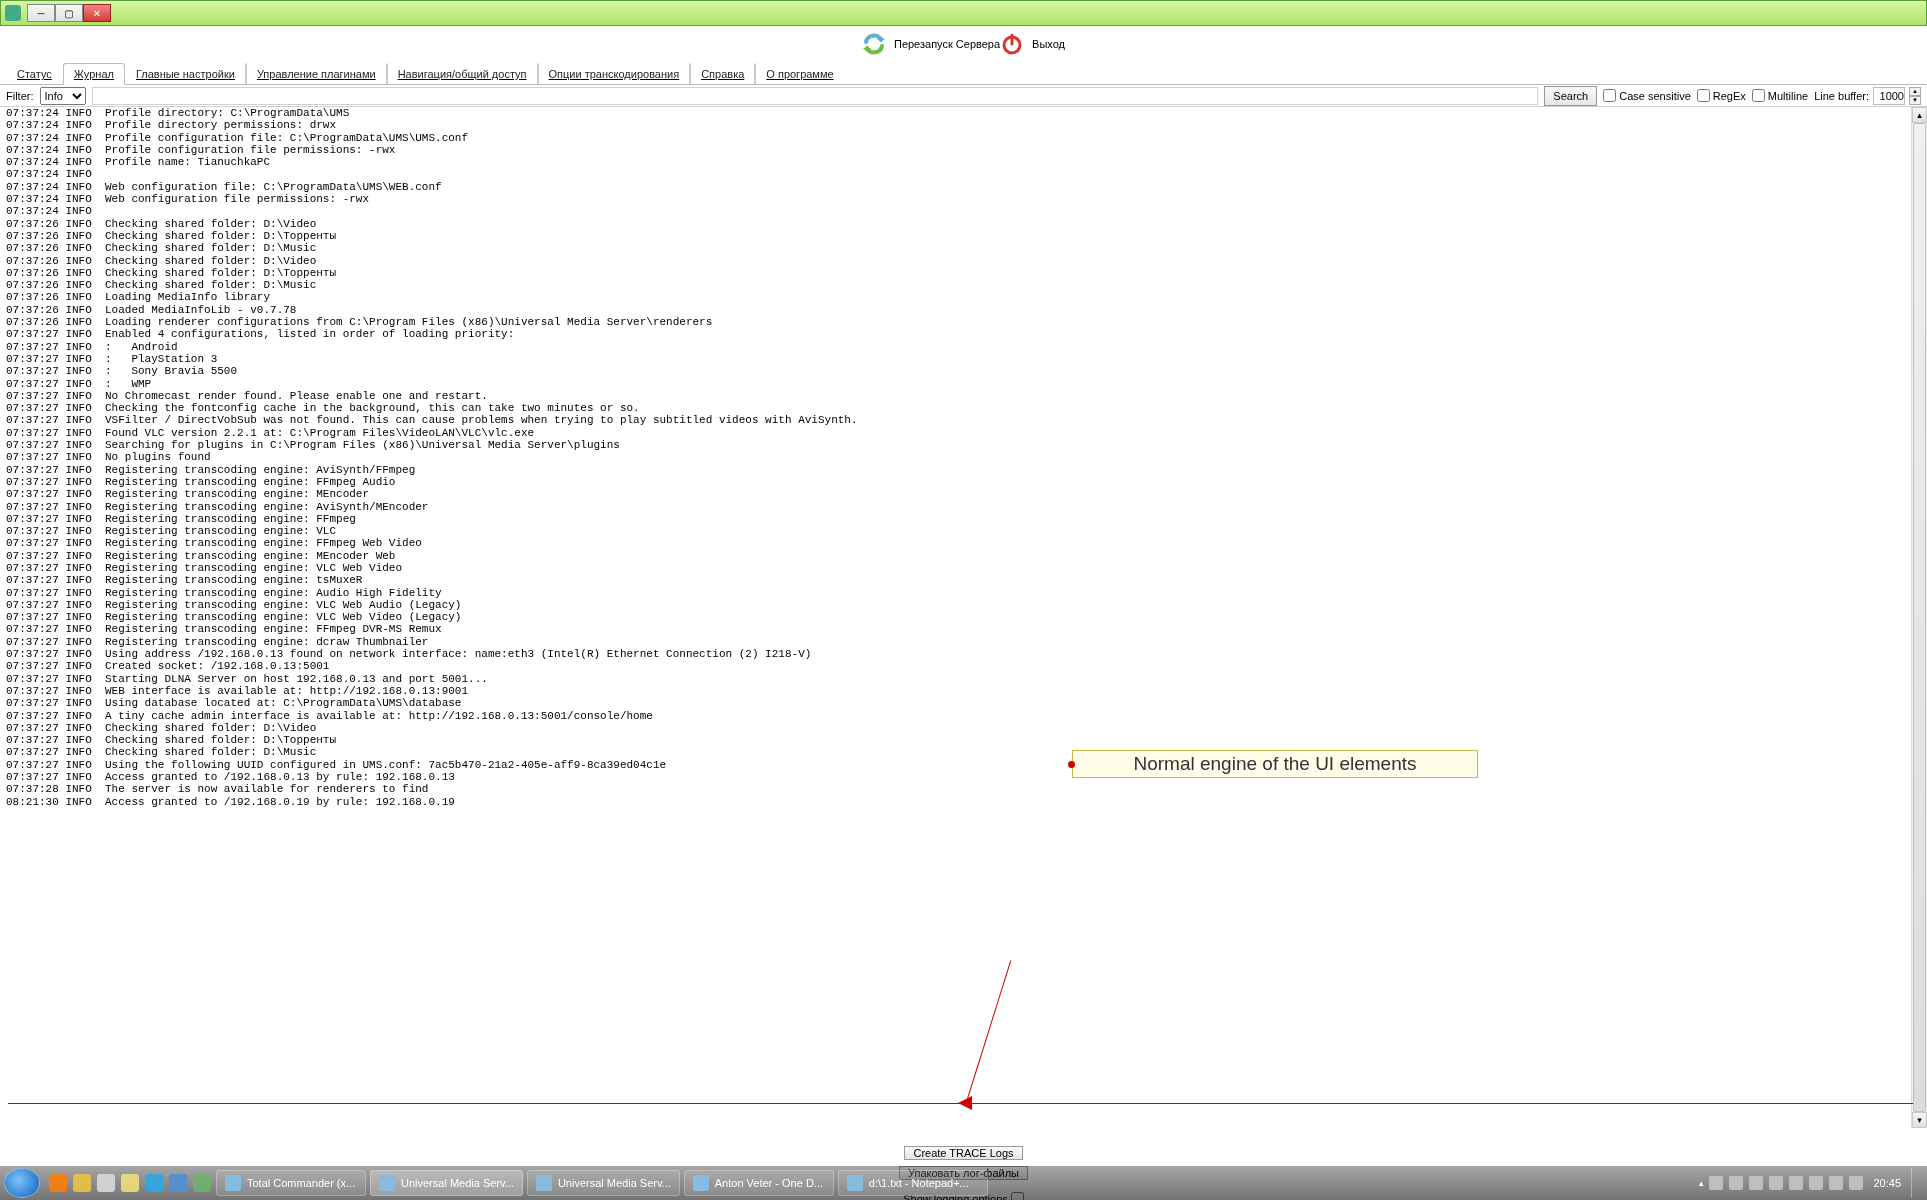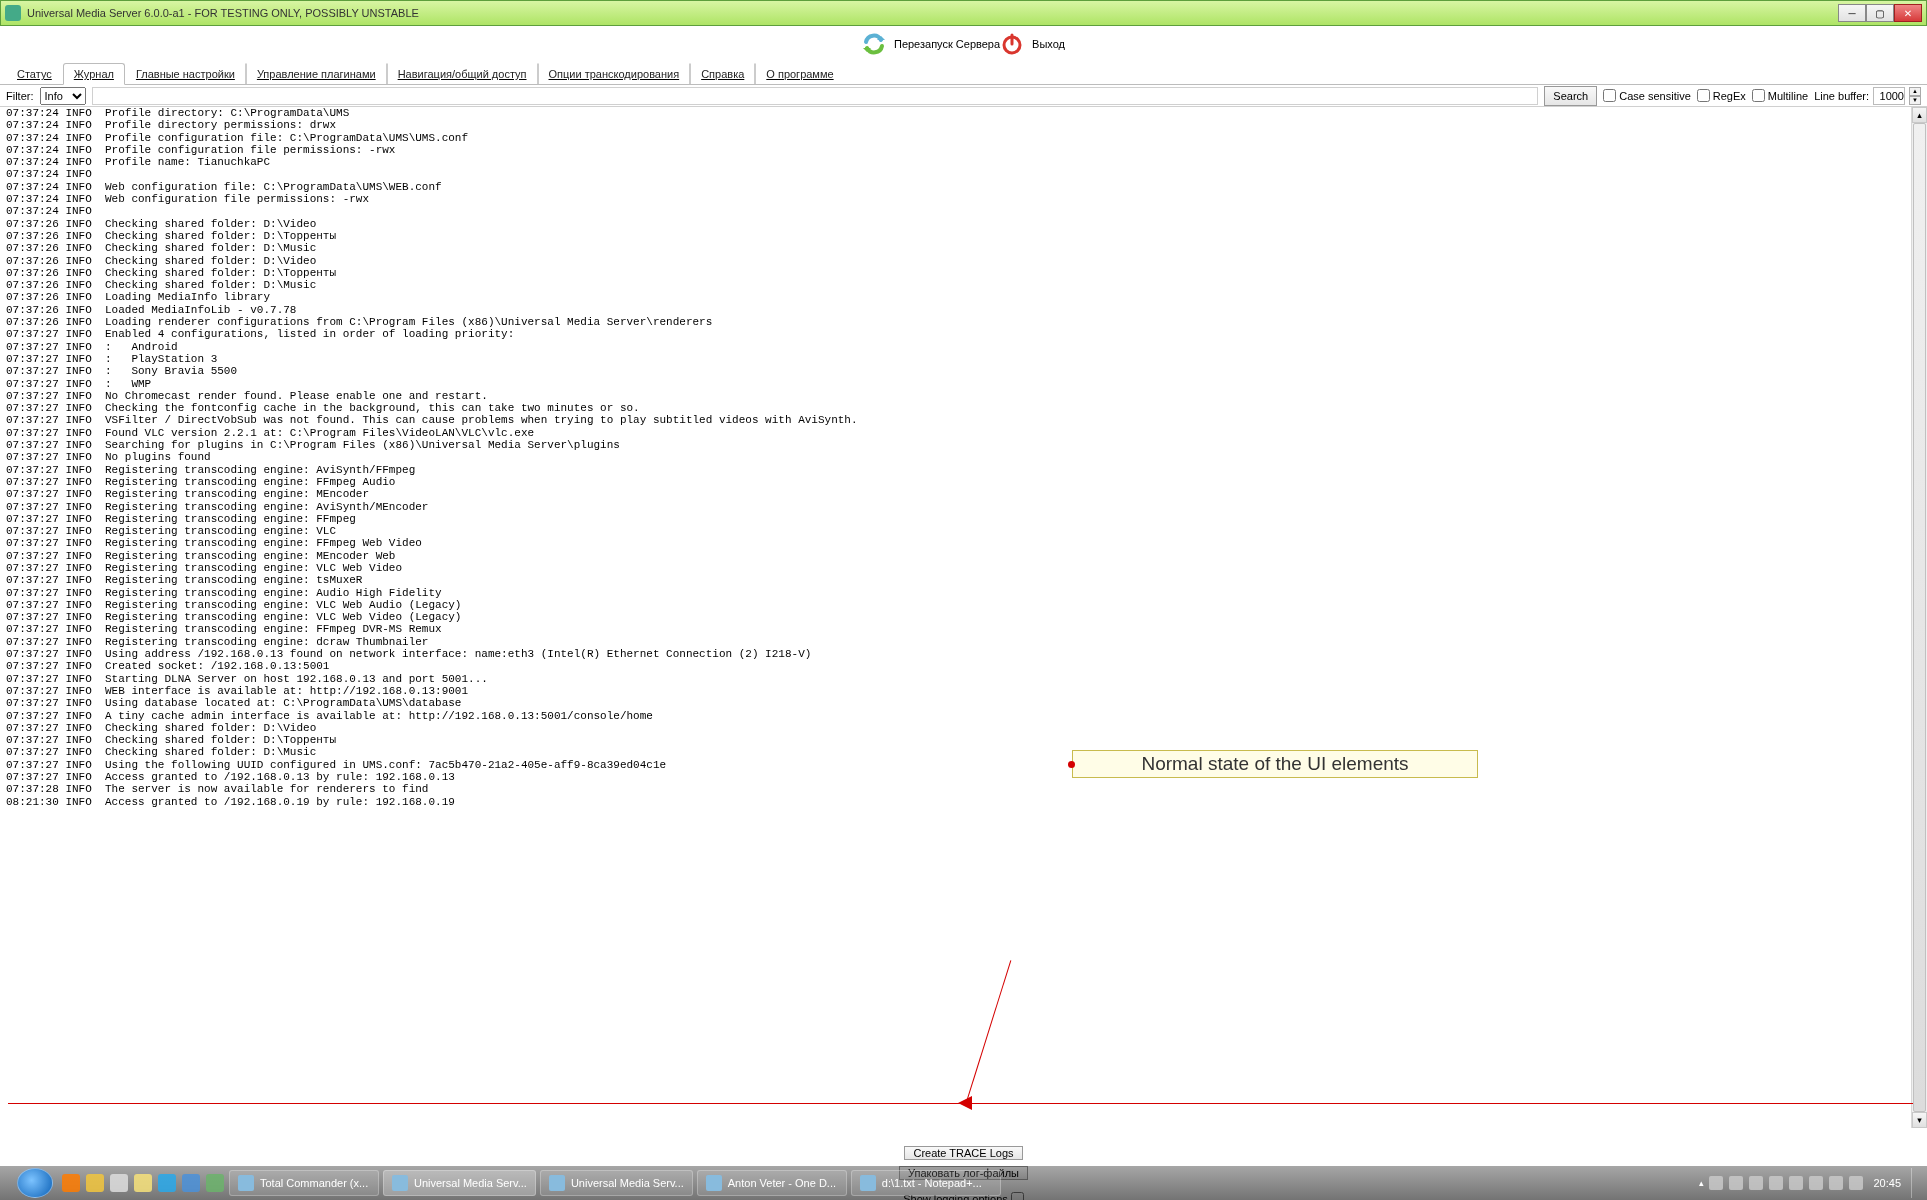--- a/index.html
+++ b/index.html
@@ -43,21 +43,21 @@
 .vscroll .arrow { height: 16px; background: linear-gradient(#f6f6f6,#e0e0e0); border: 1px solid #c8c8c8; text-align: center; font-size: 9px; line-height: 14px; }
 .vscroll .thumb { position: absolute; left: 1px; right: 1px; top: 16px; bottom: 16px; background: linear-gradient(#f0f0f0,#dcdcdc); border: 1px solid #c0c0c0; border-radius: 2px; }
 
 
 .bottombar { position: absolute; left: 0; right: 0; bottom: 34px; height: 20px; background: #fff; border-top: 0; display: flex; align-items: center; padding: 0 6px; gap: 6px; flex-direction: column; }
 .bottombar button { height: 19px; font-size: 11px; padding: 0 8px; border: 1px solid #999; background: linear-gradient(#f9f9f9,#e6e6e6); }
 .bottombar .spacer { flex: 1; }
 .bottombar select { height: 18px; font-size: 11px; }
 
 
-.taskbar { position: absolute; left: 0; right: 0; bottom: 0; height: 34px; background: linear-gradient(to bottom, rgba(0,0,0,0.35), rgba(0,0,0,0.55)); display: flex; align-items: center; padding-left: 17px; }
+.taskbar { position: absolute; left: 0; right: 0; bottom: 0; height: 34px; background: linear-gradient(to bottom, rgba(0,0,0,0.35), rgba(0,0,0,0.55)); display: flex; align-items: center; padding-left: 4px; }
 .start { width: 36px; height: 30px; border-radius: 50%; background: radial-gradient(circle at 40% 40%, #7cc3ff, #0a5fb5); margin-right: 6px; border: 1px solid rgba(255,255,255,.4); }
 .qicon { width: 18px; height: 18px; margin: 0 3px; background: #ddd; border-radius: 3px; opacity: .85; }
 .qicon.ff { background:#ff7b00; } .qicon.ch { background:#f2c53d; } .qicon.fl { background:#f7e27a; }
 .qicon.sk { background:#28a8ea; } .qicon.mu { background:#4a90d9; } .qicon.gn { background:#6bb36b; }
 .taskitem { height: 26px; min-width: 150px; max-width: 160px; margin: 0 2px; padding: 0 8px; display: flex; align-items: center; gap: 6px; color: #fff; font-size: 11px; background: rgba(255,255,255,0.12); border: 1px solid rgba(255,255,255,0.25); border-radius: 3px; overflow: hidden; white-space: nowrap; }
 .taskitem.active { background: rgba(255,255,255,0.28); }
 .taskitem .tic { width: 16px; height: 16px; background: #8bd; border-radius: 2px; flex: none; }
 .tray { margin-left: auto; display: flex; align-items: center; gap: 6px; padding-right: 6px; color: #fff; }
 .trayicon { width: 14px; height: 14px; background: #ccc; border-radius: 2px; opacity: .8; }
 .clock { font-size: 11px; color: #fff; margin-left: 4px; }
@@ -66,21 +66,20 @@
 
 .annotation { position: absolute; left: 1072px; top: 750px; width: 406px; height: 28px; background: #fffde7; border: 1px solid #c8bb4e; display: flex; align-items: center; justify-content: center; font-size: 19px; color: #333; }
 .ann-line { position: absolute; border-top: 1.5px solid #d40000; }
 .ann-dot { position: absolute; width: 7px; height: 7px; background: #d40000; border-radius: 50%; }
 </style>
 </head>
 <body>
 
 <div class="titlebar">
   <span class="icon"></span>
-  <span class="title">Universal Media Server 6.0.0-a1 - FOR TESTING ONLY, POSSIBLY UNSTABLE</span>
   <div class="winbtns">
     <div class="winbtn">─</div>
     <div class="winbtn">▢</div>
     <div class="winbtn close">✕</div>
   </div>
 </div>
 
 <div class="toolbar">
   <div class="tbtn">
     <span class="ic ic-restart">
@@ -147,21 +146,21 @@
 <div class="logwrap">
   <div class="logpane" id="logpane"><div class="line">07:37:24 INFO  Profile directory: C:\ProgramData\UMS</div><div class="line">07:37:24 INFO  Profile directory permissions: drwx</div><div class="line">07:37:24 INFO  Profile configuration file: C:\ProgramData\UMS\UMS.conf</div><div class="line">07:37:24 INFO  Profile configuration file permissions: -rwx</div><div class="line">07:37:24 INFO  Profile name: TianuchkaPC</div><div class="line">07:37:24 INFO  </div><div class="line">07:37:24 INFO  Web configuration file: C:\ProgramData\UMS\WEB.conf</div><div class="line">07:37:24 INFO  Web configuration file permissions: -rwx</div><div class="line">07:37:24 INFO  </div><div class="line">07:37:26 INFO  Checking shared folder: D:\Video</div><div class="line">07:37:26 INFO  Checking shared folder: D:\Торренты</div><div class="line">07:37:26 INFO  Checking shared folder: D:\Music</div><div class="line">07:37:26 INFO  Checking shared folder: D:\Video</div><div class="line">07:37:26 INFO  Checking shared folder: D:\Торренты</div><div class="line">07:37:26 INFO  Checking shared folder: D:\Music</div><div class="line">07:37:26 INFO  Loading MediaInfo library</div><div class="line">07:37:26 INFO  Loaded MediaInfoLib - v0.7.78</div><div class="line">07:37:26 INFO  Loading renderer configurations from C:\Program Files (x86)\Universal Media Server\renderers</div><div class="line">07:37:27 INFO  Enabled 4 configurations, listed in order of loading priority:</div><div class="line">07:37:27 INFO  :   Android</div><div class="line">07:37:27 INFO  :   PlayStation 3</div><div class="line">07:37:27 INFO  :   Sony Bravia 5500</div><div class="line">07:37:27 INFO  :   WMP</div><div class="line">07:37:27 INFO  No Chromecast render found. Please enable one and restart.</div><div class="line">07:37:27 INFO  Checking the fontconfig cache in the background, this can take two minutes or so.</div><div class="line">07:37:27 INFO  VSFilter / DirectVobSub was not found. This can cause problems when trying to play subtitled videos with AviSynth.</div><div class="line">07:37:27 INFO  Found VLC version 2.2.1 at: C:\Program Files\VideoLAN\VLC\vlc.exe</div><div class="line">07:37:27 INFO  Searching for plugins in C:\Program Files (x86)\Universal Media Server\plugins</div><div class="line">07:37:27 INFO  No plugins found</div><div class="line">07:37:27 INFO  Registering transcoding engine: AviSynth/FFmpeg</div><div class="line">07:37:27 INFO  Registering transcoding engine: FFmpeg Audio</div><div class="line">07:37:27 INFO  Registering transcoding engine: MEncoder</div><div class="line">07:37:27 INFO  Registering transcoding engine: AviSynth/MEncoder</div><div class="line">07:37:27 INFO  Registering transcoding engine: FFmpeg</div><div class="line">07:37:27 INFO  Registering transcoding engine: VLC</div><div class="line">07:37:27 INFO  Registering transcoding engine: FFmpeg Web Video</div><div class="line">07:37:27 INFO  Registering transcoding engine: MEncoder Web</div><div class="line">07:37:27 INFO  Registering transcoding engine: VLC Web Video</div><div class="line">07:37:27 INFO  Registering transcoding engine: tsMuxeR</div><div class="line">07:37:27 INFO  Registering transcoding engine: Audio High Fidelity</div><div class="line">07:37:27 INFO  Registering transcoding engine: VLC Web Audio (Legacy)</div><div class="line">07:37:27 INFO  Registering transcoding engine: VLC Web Video (Legacy)</div><div class="line">07:37:27 INFO  Registering transcoding engine: FFmpeg DVR-MS Remux</div><div class="line">07:37:27 INFO  Registering transcoding engine: dcraw Thumbnailer</div><div class="line">07:37:27 INFO  Using address /192.168.0.13 found on network interface: name:eth3 (Intel(R) Ethernet Connection (2) I218-V)</div><div class="line">07:37:27 INFO  Created socket: /192.168.0.13:5001</div><div class="line">07:37:27 INFO  Starting DLNA Server on host 192.168.0.13 and port 5001...</div><div class="line">07:37:27 INFO  WEB interface is available at: http://192.168.0.13:9001</div><div class="line">07:37:27 INFO  Using database located at: C:\ProgramData\UMS\database</div><div class="line">07:37:27 INFO  A tiny cache admin interface is available at: http://192.168.0.13:5001/console/home</div><div class="line">07:37:27 INFO  Checking shared folder: D:\Video</div><div class="line">07:37:27 INFO  Checking shared folder: D:\Торренты</div><div class="line">07:37:27 INFO  Checking shared folder: D:\Music</div><div class="line">07:37:27 INFO  Using the following UUID configured in UMS.conf: 7ac5b470-21a2-405e-aff9-8ca39ed04c1e</div><div class="line">07:37:27 INFO  Access granted to /192.168.0.13 by rule: 192.168.0.13</div><div class="line">07:37:28 INFO  The server is now available for renderers to find</div><div class="line">08:21:30 INFO  Access granted to /192.168.0.19 by rule: 192.168.0.19</div></div>
   <div class="vscroll">
     <div class="arrow">▴</div>
     <div class="thumb"></div>
     <div class="arrow" style="position:absolute;bottom:0;left:0;right:0;">▾</div>
   </div>
 </div>
 
 <div class="annotation">
-  <span>Normal state of the UI elements</span>
+  <span>Normal engine of the UI elements</span>
 </div>
 <div class="ann-dot" style="left:1068px; top:761px;"></div>
 <div class="ann-line" style="left:966px; top:1103px; width:150px; transform-origin:left; transform:rotate(-72.6deg);"></div>
 <div class="ann-line" style="left:8px; top:1103px; width:1905px;"></div>
 <svg style="position:absolute;left:958px;top:1096px;" width="14" height="14">
     <polygon points="0,7 14,0 14,14" fill="#d40000"></polygon>
   </svg>
 
 <div class="bottombar">
   <button>Create TRACE Logs</button>

